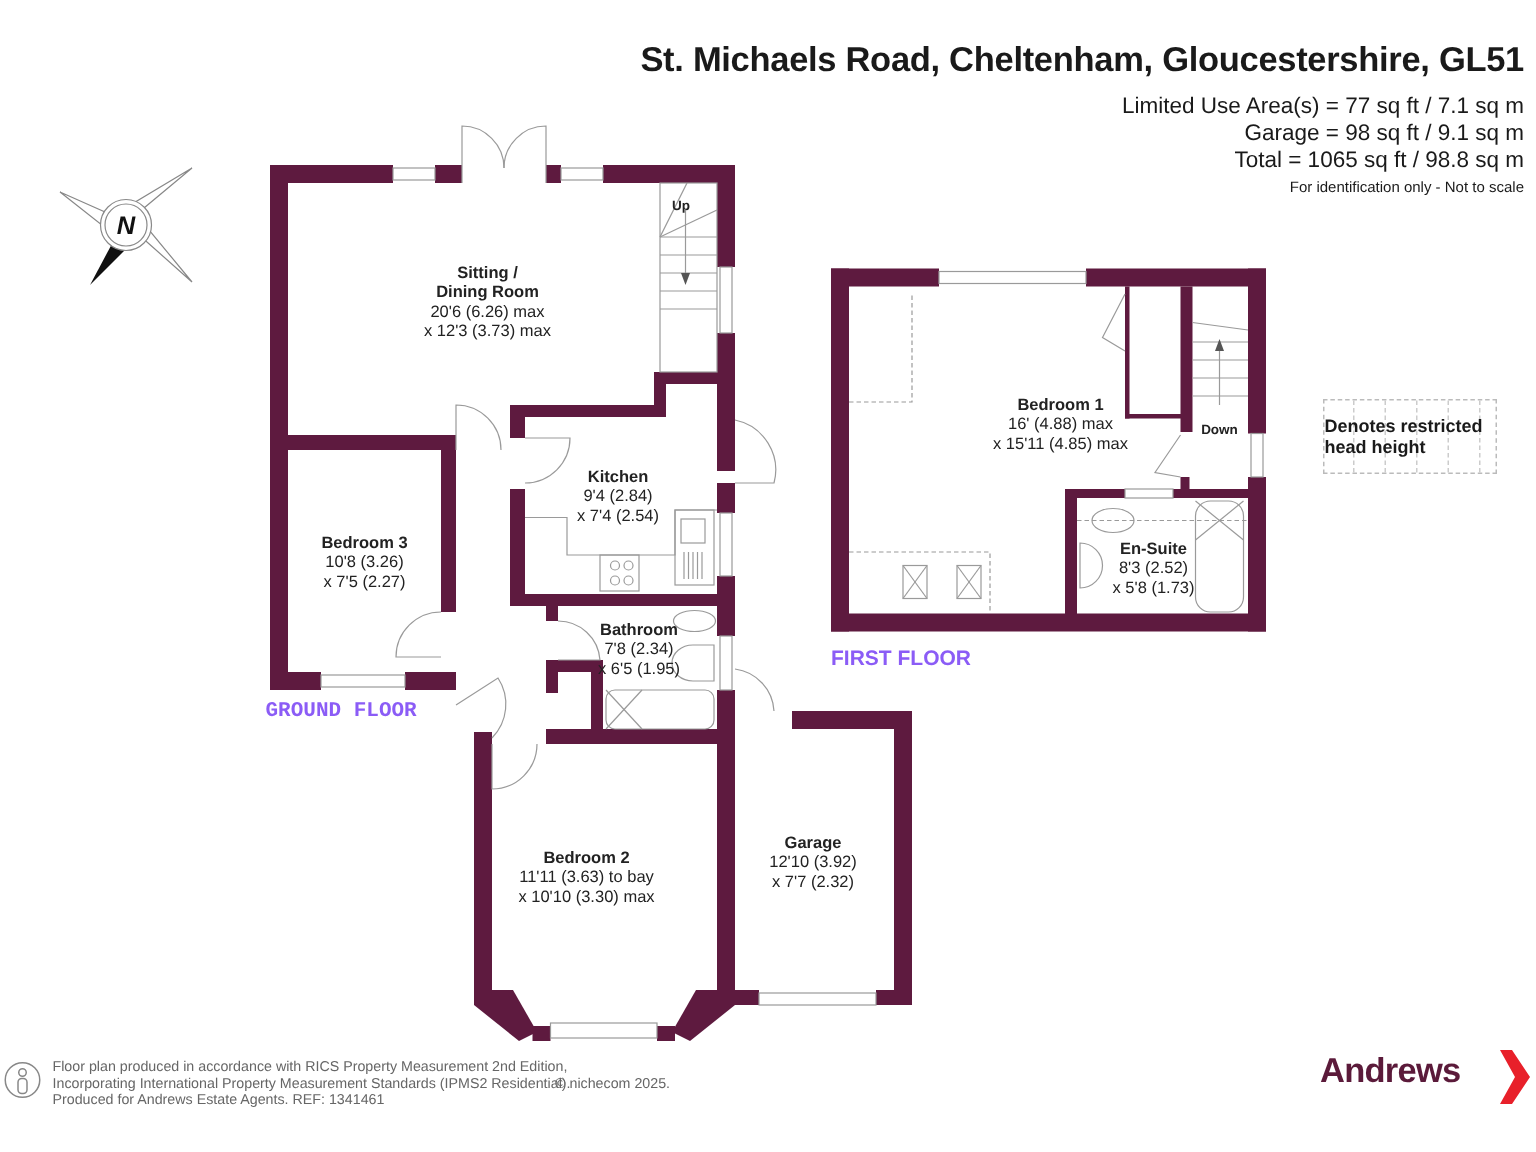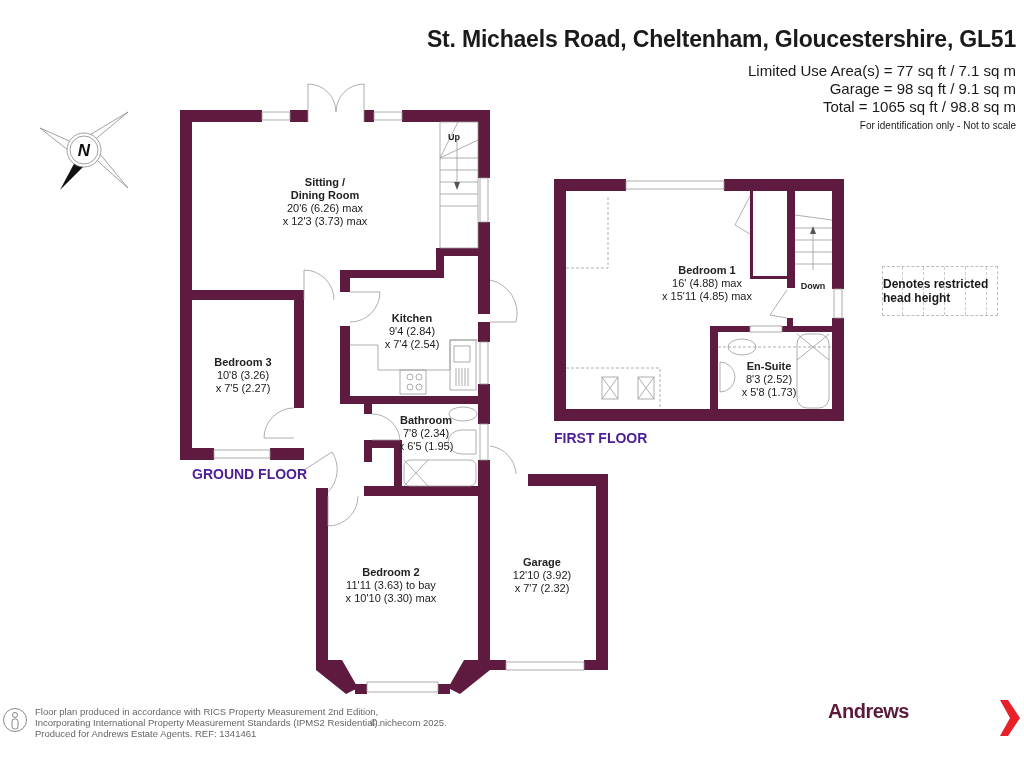--- a/index.html
+++ b/index.html
@@ -4,27 +4,27 @@
   <style>
     * { margin: 0; padding: 0; box-sizing: border-box; }
     body { width: 1024px; height: 768px; background: #ffffff; position: relative; overflow: hidden; font-family: "Liberation Sans", sans-serif; color: #1a1a1a; }
     .title { position: absolute; right: 8px; top: 26px; font-size: 23px; font-weight: bold; letter-spacing: -0.2px; }
     .areas { position: absolute; right: 8px; top: 62px; text-align: right; font-size: 15px; line-height: 18px; color: #1a1a1a; }
     .areas .note { font-size: 10px; margin-top: 4px; line-height: 12px; }
     svg.plan { position: absolute; left: 0; top: 0; }
     .lbl { position: absolute; text-align: center; font-size: 11px; line-height: 13px; color: #222; transform: translateX(-50%); white-space: nowrap; }
     .lbl .rn { font-weight: bold; display: block; }
     .lbl .dim { display: block; }
-    .floor { position: absolute; font-weight: bold; font-size: 14px; color: #4c1d95; }
+    .floor { position: absolute; font-weight: bold; font-size: 14px; color: #8b5cf6; }
     .legend { position: absolute; left: 882px; top: 266px; width: 116px; height: 50px; border: 1px dashed #bbb; font-weight: bold; font-size: 12px; line-height: 14px; padding-top: 10px; }
     .legend .dv { position: absolute; top: 0; bottom: 0; border-left: 1px dashed #ccc; }
     .footer { position: absolute; left: 35px; top: 706px; font-size: 9.5px; line-height: 11px; color: #666; }
     .footer .copy { position: absolute; left: 335px; top: 11px; white-space: nowrap; }
     .person { position: absolute; left: 3px; top: 708px; width: 24px; height: 24px; border: 1px solid #888; border-radius: 50%; }
-    .brand { position: absolute; left: 828px; top: 700px; font-size: 20px; font-weight: bold; color: #5b1a3a; letter-spacing: -0.5px; }
+    .brand { position: absolute; left: 880px; top: 700px; font-size: 23px; font-weight: bold; color: #5b1a3a; letter-spacing: -0.5px; }
     .brand-arrow { position: absolute; left: 998px; top: 700px; }
   </style>
 </head>
 <body>
 
 <div class="title">St. Michaels Road, Cheltenham, Gloucestershire, GL51</div>
 <div class="areas">
   <div>Limited Use Area(s) = 77 sq ft / 7.1 sq m</div>
   <div>Garage = 98 sq ft / 9.1 sq m</div>
   <div>Total = 1065 sq ft / 98.8 sq m</div>
@@ -233,21 +233,21 @@
   <span class="dim">16' (4.88) max</span>
   <span class="dim">x 15'11 (4.85) max</span>
 </div>
 <div class="lbl" style="left:769px;top:360px;">
   <span class="rn">En-Suite</span>
   <span class="dim">8'3 (2.52)</span>
   <span class="dim">x 5'8 (1.73)</span>
 </div>
 <div class="lbl" style="left:813px;top:280px;font-size:9px;font-weight:bold;">Down</div>
 
-<div class="floor" style="left:192px;top:466px;">GROUND FLOOR</div>
+<div class="floor" style="left:177px;top:466px;font-family:Liberation Mono, monospace;">GROUND FLOOR</div>
 <div class="floor" style="left:554px;top:430px;">FIRST FLOOR</div>
 
 <div class="legend">
   <span class="dv" style="left:19px"></span>
     <span class="dv" style="left:40px"></span>
     <span class="dv" style="left:61px"></span>
     <span class="dv" style="left:82px"></span>
     <span class="dv" style="left:103px"></span>
   <div style="position:relative;background:transparent">Denotes restricted</div>
   <div style="position:relative">head height</div>

